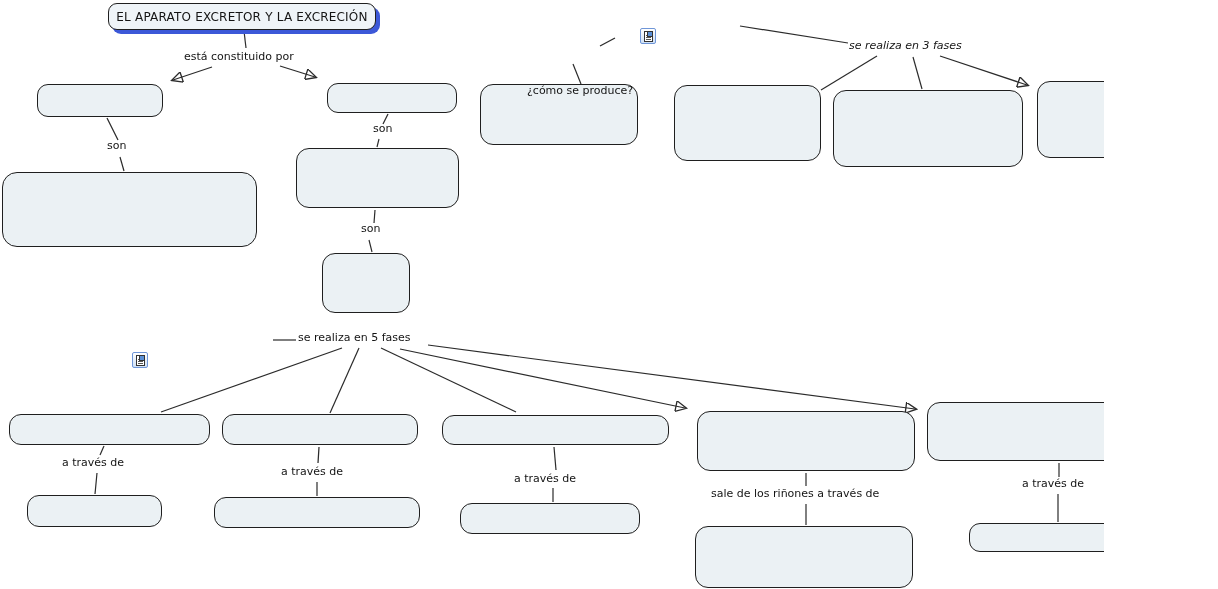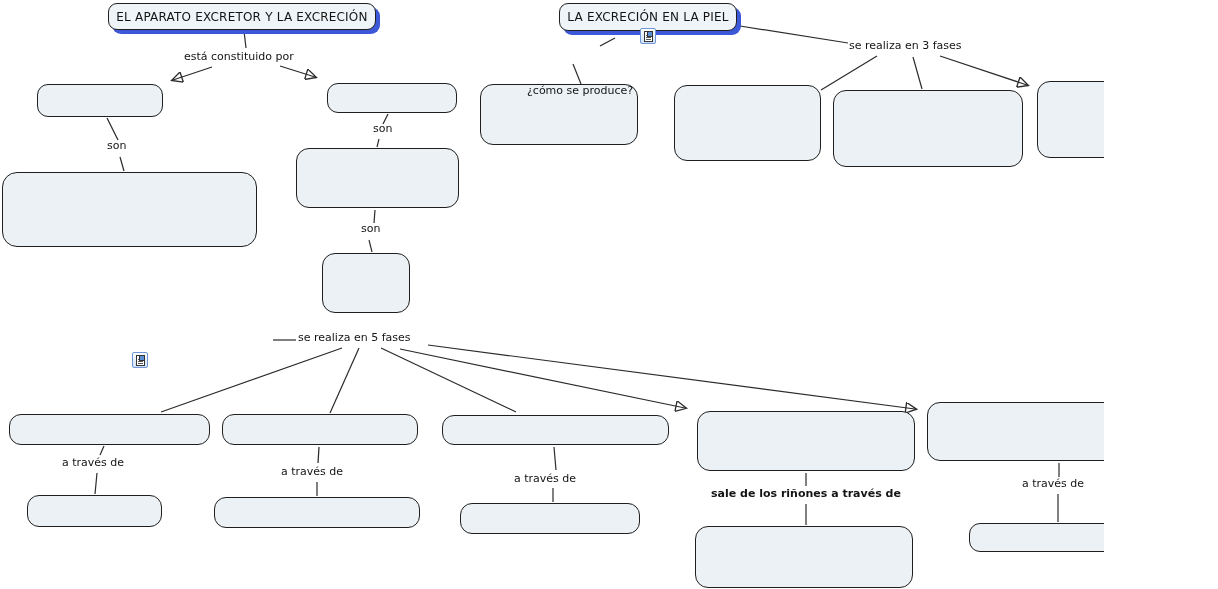--- a/index.html
+++ b/index.html
@@ -109,36 +109,35 @@
   <div class="node" style="left:697px;top:411px;width:218px;height:60px;border-radius:13px;"></div>
   <div class="node" style="left:927px;top:402px;width:260px;height:59px;border-radius:13px;"></div>
   <div class="node" style="left:27px;top:495px;width:135px;height:32px;border-radius:12px;"></div>
   <div class="node" style="left:214px;top:497px;width:206px;height:31px;border-radius:12px;"></div>
   <div class="node" style="left:460px;top:503px;width:180px;height:31px;border-radius:12px;"></div>
   <div class="node" style="left:695px;top:526px;width:218px;height:62px;border-radius:13px;"></div>
   <div class="node" style="left:969px;top:523px;width:178px;height:29px;border-radius:11px;"></div>
 
   <div class="title" style="left:108px;top:3px;width:268px;height:27px;">EL APARATO EXCRETOR Y LA EXCRECIÓN</div>
 
-  <div class="title" style="left:559px;top:3px;width:178px;height:28px;">LA EXCRECIÓN EN LA PIEL</div>
 
 
   <span class="res-icon" style="left:640px;top:28px;">
     <span class="ri-page"></span>
   </span>
   <span class="res-icon" style="left:132px;top:352px;">
     <span class="ri-page"></span>
   </span>
 
   <div class="lp" style="left:184px;top:51px;text-align:center;">está constituido por</div>
   <div class="lp" style="left:107px;top:140px;">son</div>
   <div class="lp" style="left:373px;top:123px;">son</div>
   <div class="lp" style="left:361px;top:223px;">son</div>
   <div class="lp" style="left:527px;top:48px;margin-top:37px;">¿cómo se produce?</div>
-  <div class="lp" style="left:849px;top:40px;">se realiza en 3 fases</div>
+  <div class="lp" style="left:849px;top:40px;font-style:italic;">se realiza en 3 fases</div>
   <div class="lp" style="left:298px;top:332px;text-align:center;">se realiza en 5 fases</div>
   <div class="lp" style="left:62px;top:457px;">a través de</div>
   <div class="lp" style="left:281px;top:466px;">a través de</div>
   <div class="lp" style="left:514px;top:473px;">a través de</div>
-  <div class="lp" style="left:711px;top:488px;font-weight:bold;">sale de los riñones a través de</div>
+  <div class="lp" style="left:711px;top:488px;">sale de los riñones a través de</div>
   <div class="lp" style="left:1022px;top:478px;">a través de</div>
 
 </div>
 
 </body></html>

